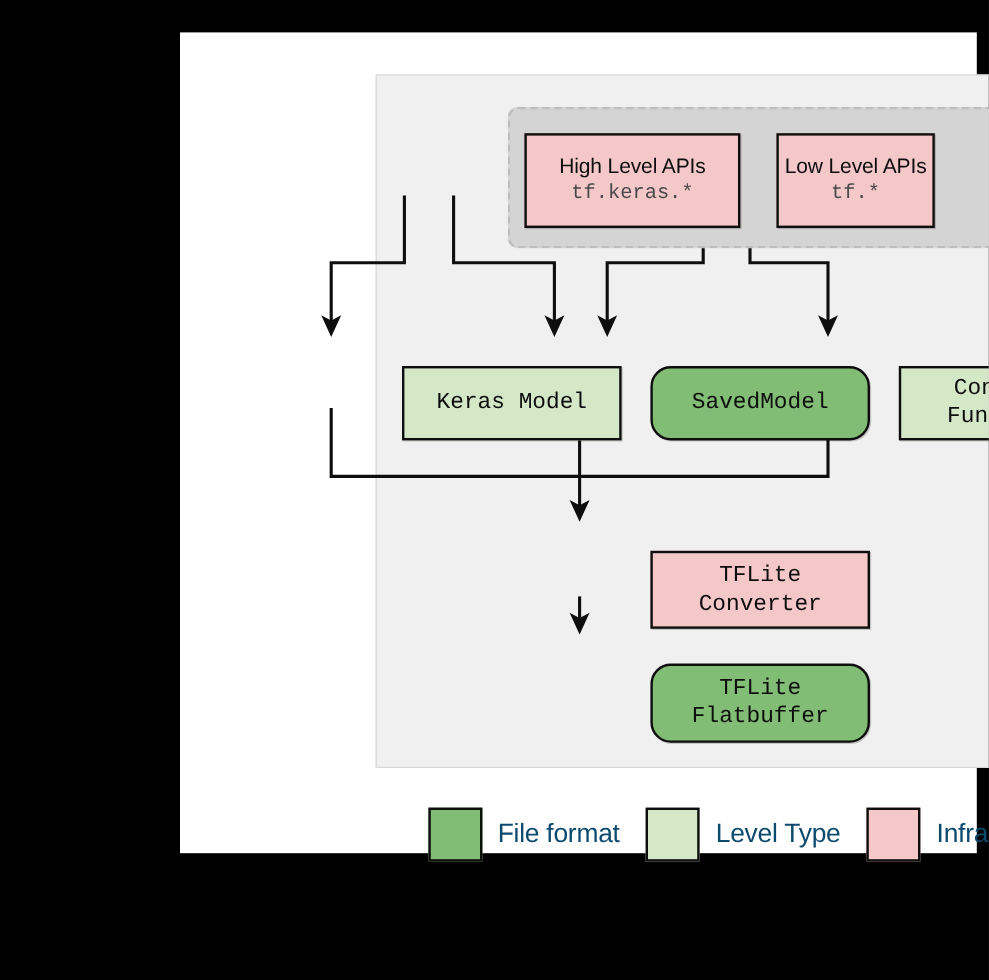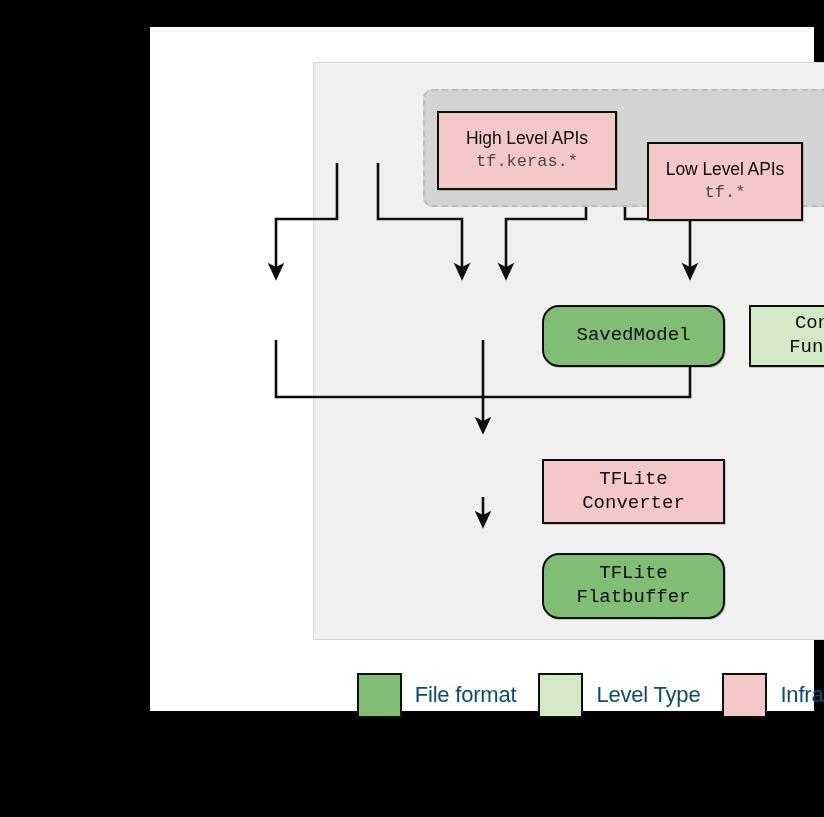--- a/index.html
+++ b/index.html
@@ -91,21 +91,21 @@
     line-height: 1.24;
     white-space: pre-line;
   }
 
   .fill-pink  { background: #f4c8c8; }
   .fill-green { background: #82bd75; border-radius: 17px; }
   .fill-lgreen{ background: #d4e8c8; }
 
   
   #node-high-level-apis { left: 287px; top: 84px;  width: 180px; height: 79px; }
-  #node-low-level-apis  { left: 497px; top: 84px;  width: 156px; height: 79px; margin-top: 31px; }
+  #node-low-level-apis  { left: 497px; top: 84px;  width: 132px; height: 79px; }
   #node-keras-model     { left: 185px; top: 278px; width: 183px; height: 62px; }
   #node-savedmodel      { left: 392px; top: 278px; width: 183px; height: 62px; }
   #node-concrete-fns    { left: 599px; top: 278px; width: 183px; height: 62px; }
   #node-tflite-converter{ left: 392px; top: 432px; width: 183px; height: 65px; }
   #node-tflite-flatbuf  { left: 392px; top: 526px; width: 183px; height: 66px; }
 
   
   #legend {
     position: absolute;
     left: 163px;
@@ -176,20 +176,23 @@
   <div class="node fill-pink" id="node-high-level-apis">
     <div class="title-sans">High Level APIs</div>
     <div class="sub-mono">tf.keras.*</div>
   </div>
 
   <div class="node fill-pink" id="node-low-level-apis">
     <div class="title-sans">Low Level APIs</div>
     <div class="sub-mono">tf.*</div>
   </div>
 
+  <div class="node fill-lgreen" id="node-keras-model">
+    <div class="title-mono">Keras Model</div>
+  </div>
 
   <div class="node fill-green" id="node-savedmodel">
     <div class="title-mono">SavedModel</div>
   </div>
 
   <div class="node fill-lgreen" id="node-concrete-fns">
     <div class="title-mono">Concrete
 Functions</div>
   </div>
 

